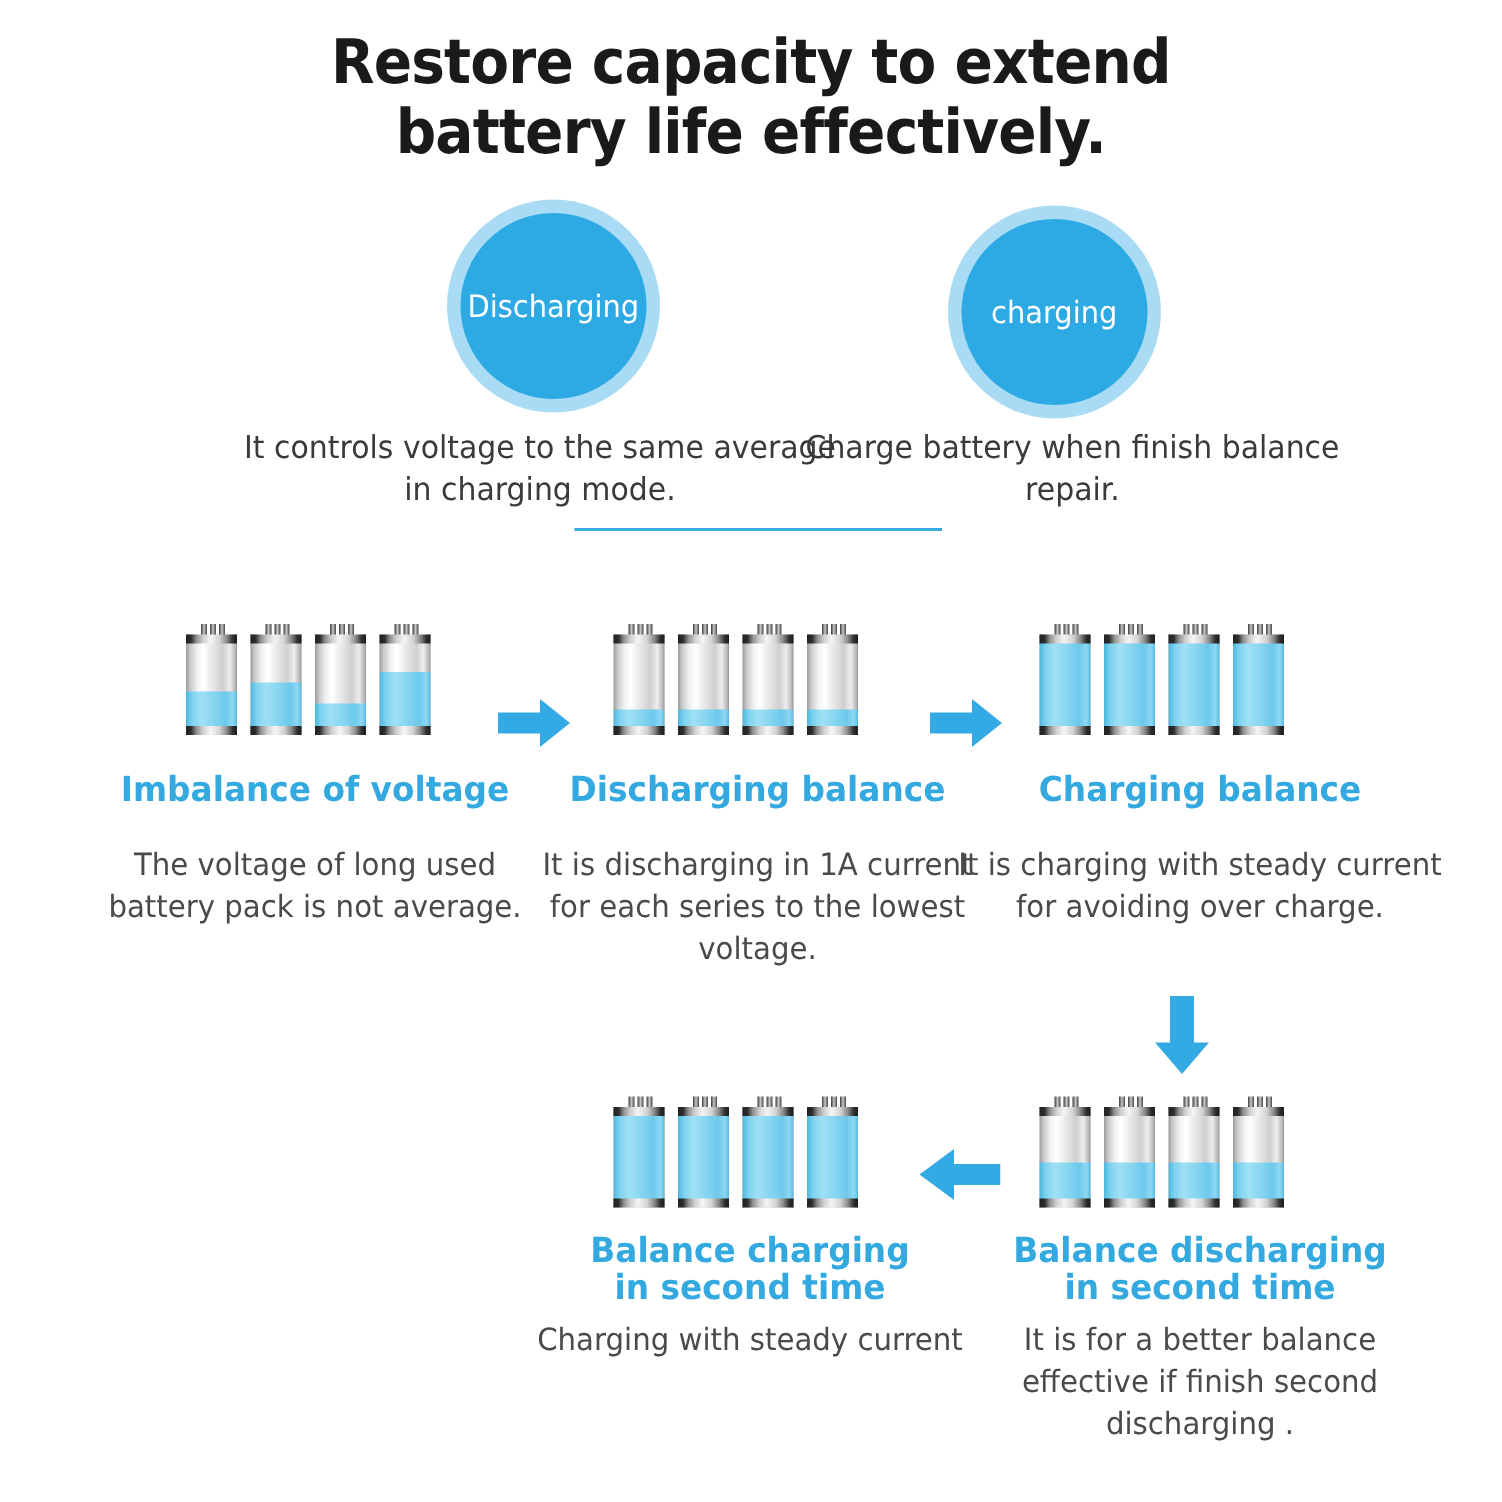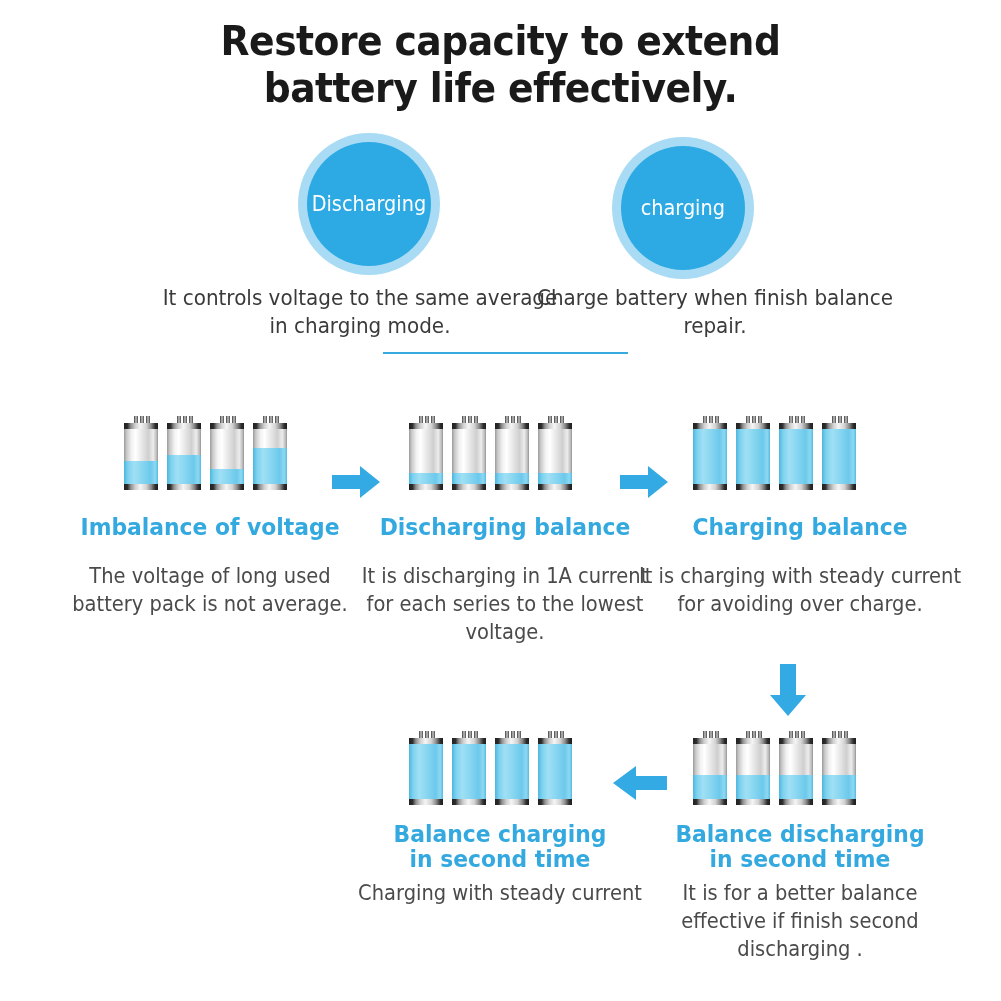--- a/index.html
+++ b/index.html
@@ -56,21 +56,21 @@
     width: 124px;
     height: 124px;
     border-radius: 50%;
     background: #2daae4;
     box-shadow: 0 0 0 9px #a9dcf4;
     display: flex;
     align-items: center;
     justify-content: center;
   }
   .node.left  { left: 267px; top: 142px; margin-left: 40px; }
-  .node.right { left: 621px; top: 146px; }
+  .node.right { left: 641px; top: 146px; }
   .node-label {
     color: #ffffff;
     font-size: 20.5px;
     font-family: "DejaVu Sans", sans-serif;
     transform: scaleX(0.94);
     white-space: nowrap;
   }
 
   
   .cap {

